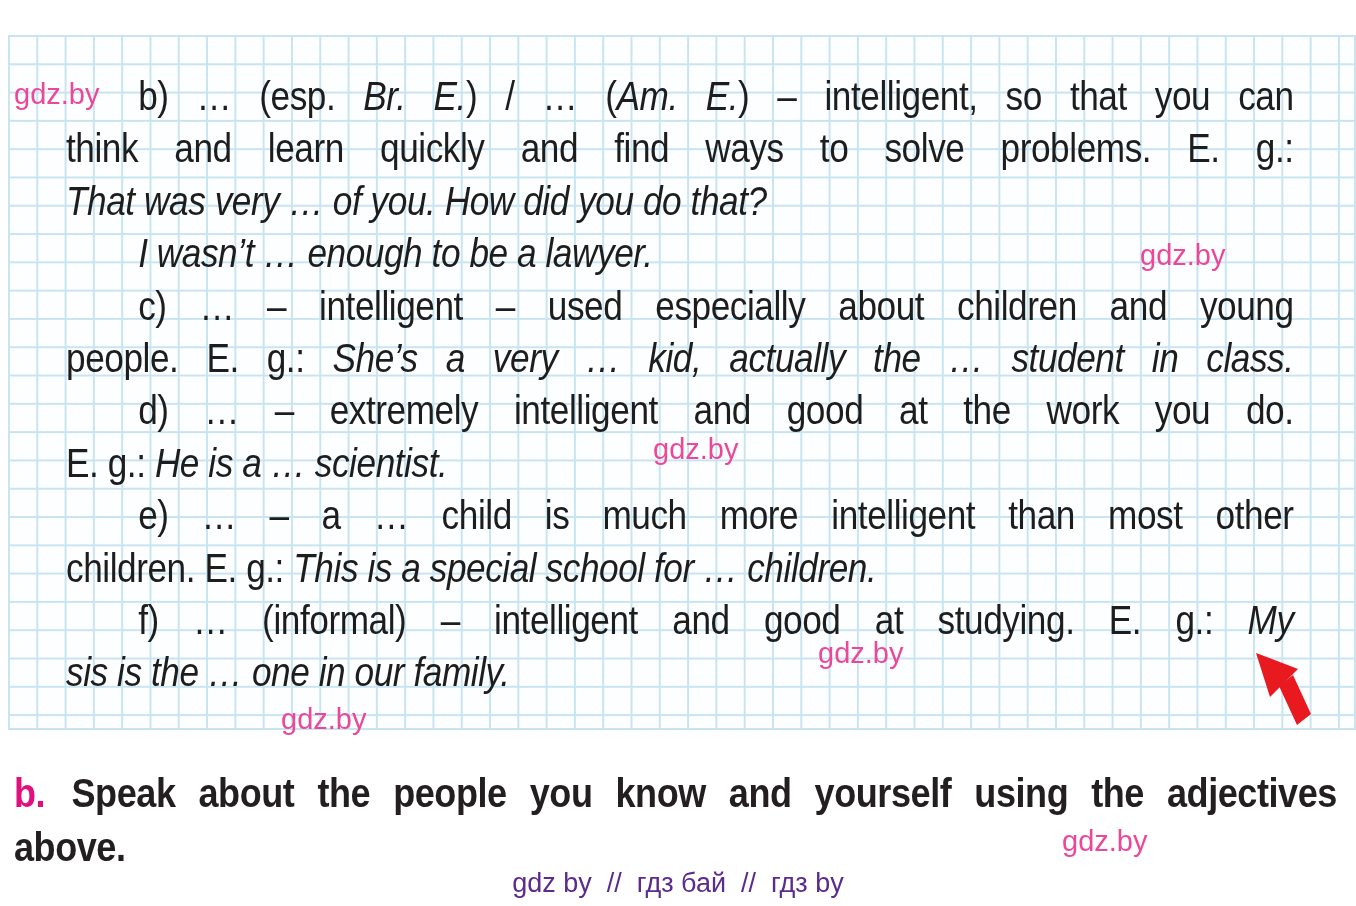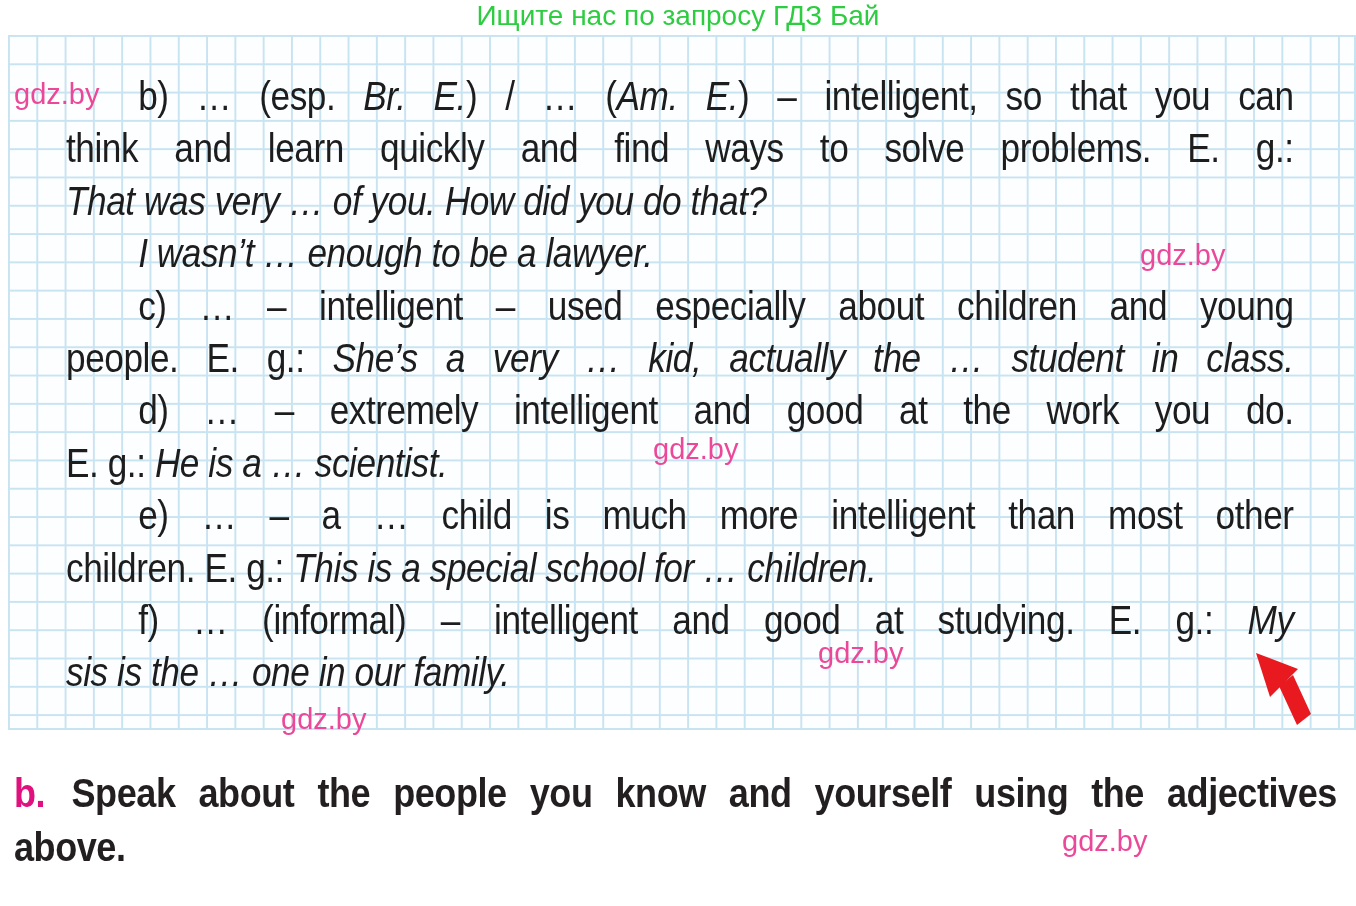--- a/index.html
+++ b/index.html
@@ -104,21 +104,20 @@
     text-align: center;
     font-size: 27px;
     color: #5b2b8e;
   }
 </style>
 </head>
 <body>
 
 <div class="page">
 
-  <div class="seo-title">Ищите нас по запросу ГДЗ Бай</div>
 
   <div class="grid-paper"></div>
 
   <div class="textblock">
     <div class="line indent"><span>b) … (esp. </span><span class="seg-italic">Br. E.</span><span>) / … (</span><span class="seg-italic">Am. E.</span><span>) – intelligent, so that you can</span></div>
     <div class="line"><span>think and learn quickly and find ways to solve problems. E. g.:</span></div>
     <div class="line left"><span class="seg-italic">That was very … of you. How did you do that?</span></div>
     <div class="line left indent"><span class="seg-italic">I wasn’t … enough to be a lawyer.</span></div>
     <div class="line indent"><span>c) … – intelligent – used especially about children and young</span></div>
     <div class="line"><span>people. E. g.: </span><span class="seg-italic">She’s a very … kid, actually the … student in class.</span></div>
@@ -142,14 +141,15 @@
       <polygon points="3,3 45,19 17,47" fill="#e8191f"></polygon>
       <polygon points="26,36 40,25 58,64 44,75" fill="#e8191f"></polygon>
     </svg>
   </div>
 
   <div class="taskblock">
     <div class="task-line"><span class="task-marker">b.</span><span>Speak about the people you know and yourself using the adjectives</span></div>
     <div class="task-line left">above.</div>
   </div>
 
+  <div class="footer-seo">gdz by &nbsp;//&nbsp; гдз бай &nbsp;//&nbsp; гдз by</div>
 
 </div>
 
 </body></html>

